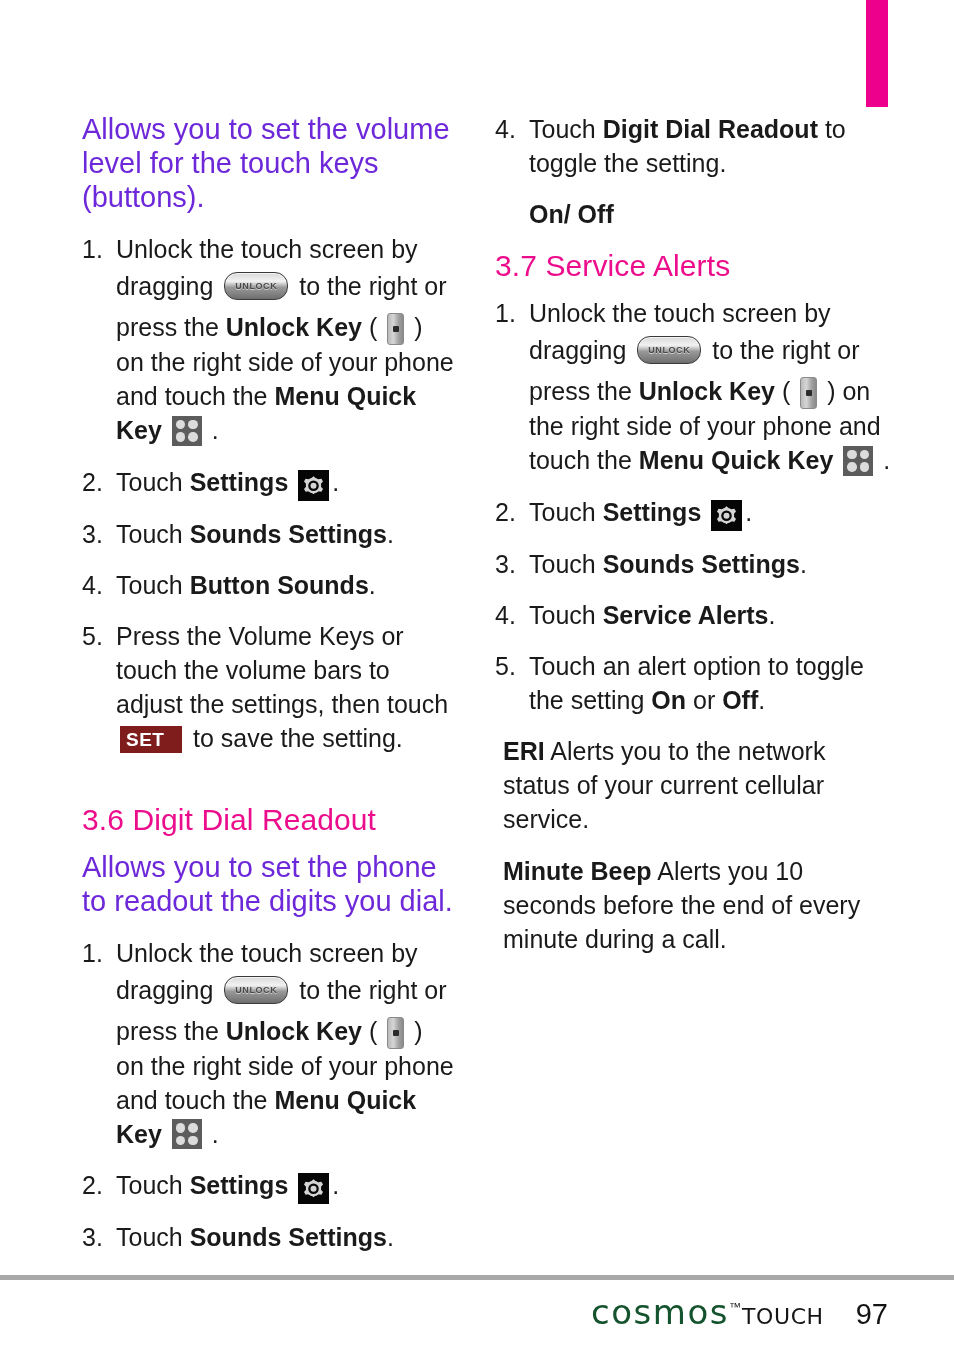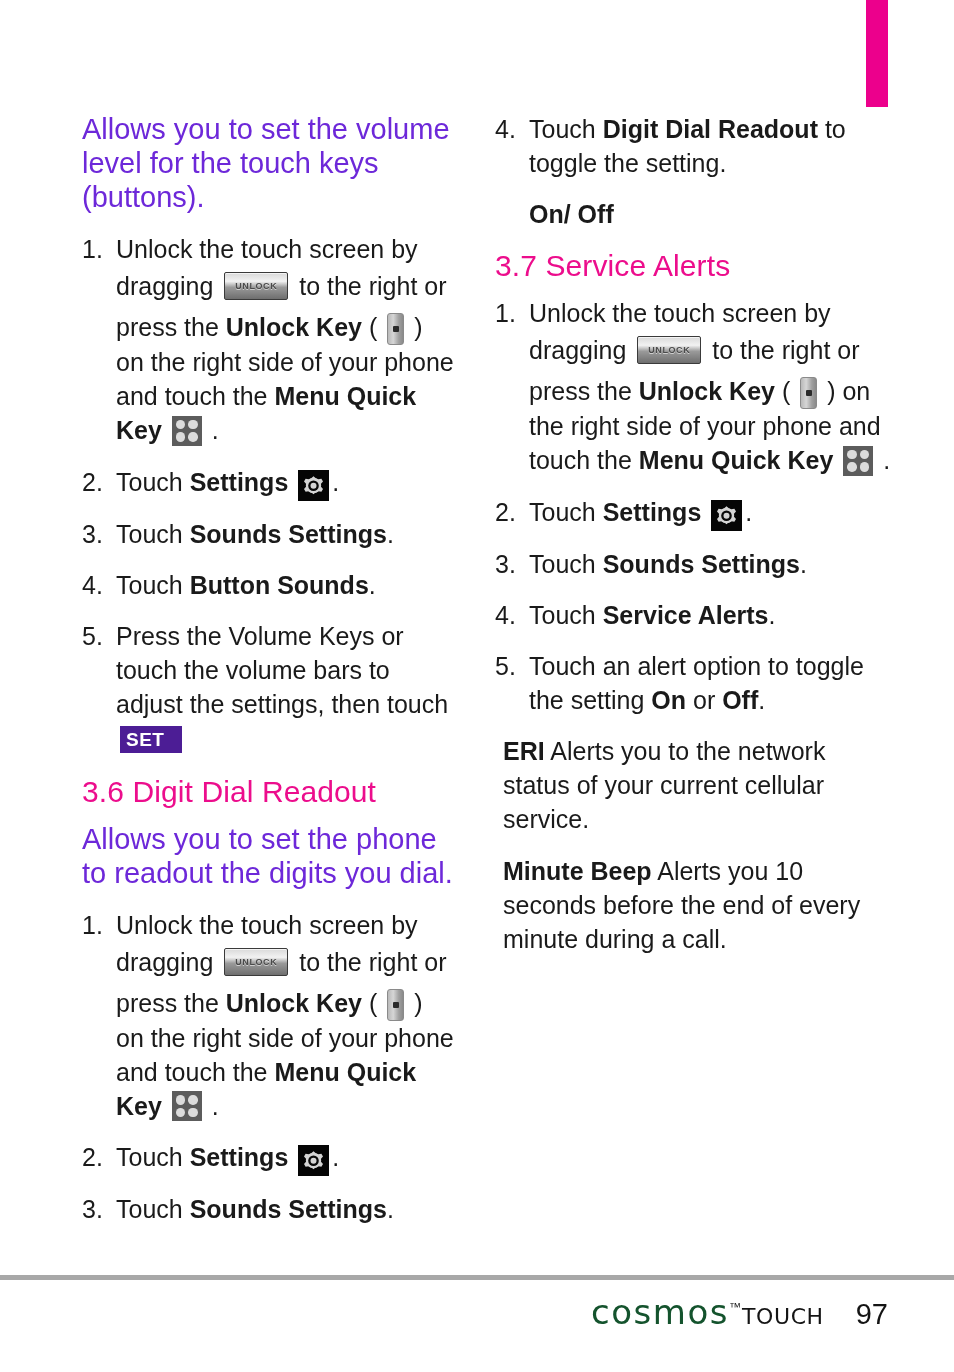--- a/index.html
+++ b/index.html
@@ -42,21 +42,21 @@
 
   
   h2.section-heading {
     color: #ec0d8c;
     font-size: 30px;
     font-weight: normal;
     line-height: 1.1;
     margin: 0 0 14px 0;
     letter-spacing: 0.1px;
   }
-  h2.section-heading.spaced-top { margin-top: 20px; }
+  h2.section-heading.spaced-top { margin-top: 48px; }
 
   
   p.body-text {
     font-size: 29px;
     line-height: 34px;
     margin: 0 0 18px 0;
     color: #6d28d9;
   }
 
   
@@ -98,21 +98,21 @@
     display: inline-block;
     vertical-align: middle;
     position: relative;
     top: -2px;
   }
 
   
   .ico-unlock {
     width: 62px;
     height: 26px;
-    border-radius: 2px;
+    border-radius: 13px;
     background: linear-gradient(to bottom,#d9d9d9 0%, #f2f2f2 32%, #9a9a9a 55%, #6e6e6e 100%);
     border: 1px solid #3a3a3a;
     box-shadow: inset 0 1px 0 rgba(255,255,255,.7);
     margin: 8px 4px;
     text-align: center;
     overflow: hidden;
   }
   .ico-unlock span {
     display: block;
     font-size: 9px;
@@ -173,21 +173,21 @@
     margin: 0 3px;
     position: relative;
     top: 1px;
   }
   .ico-settings svg { display: block; }
 
   
   .ico-set {
     width: 62px;
     height: 27px;
-    background: #4c1d95;
+    background: #7f1d1d;
     margin: 0 4px;
     position: relative;
     top: -1px;
   }
   .ico-set span {
     display: block;
     color: #ffffff;
     font-size: 19px;
     font-weight: bold;
     line-height: 27px;
@@ -287,20 +287,21 @@
     </div>
 
     <div class="step">
       <span class="step-num">4.</span><span>Touch</span>
       <b>Button Sounds</b><span>.</span>
     </div>
 
     <div class="step">
       <span class="step-num">5.</span><span>Press the Volume Keys or touch the volume bars to adjust the settings, then touch</span>
       <span class="icon-inline ico-set"><span>SET</span></span>
+      <span>to save the setting.</span>
     </div>
 
     <h2 class="section-heading spaced-top">3.6 Digit Dial Readout</h2>
 
     <p class="body-text">Allows you to set the phone to readout the digits you dial.</p>
 
     <div class="step">
       <span class="step-num">1.</span><span>Unlock the touch screen by dragging</span>
       <span class="icon-inline ico-unlock"><span>UNLOCK</span></span>
       <span>to the right or press the</span>

